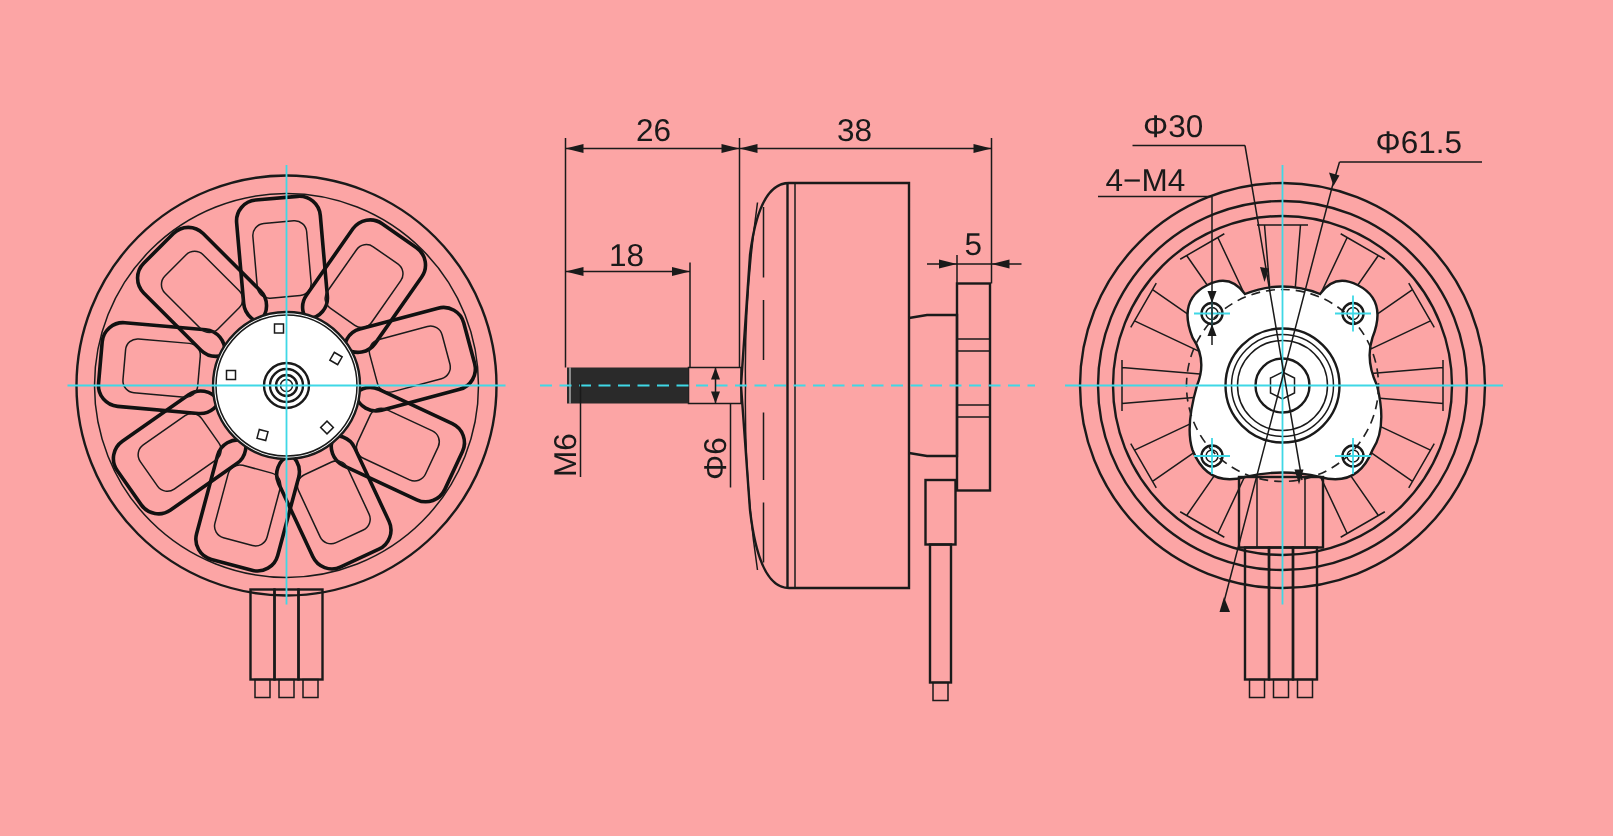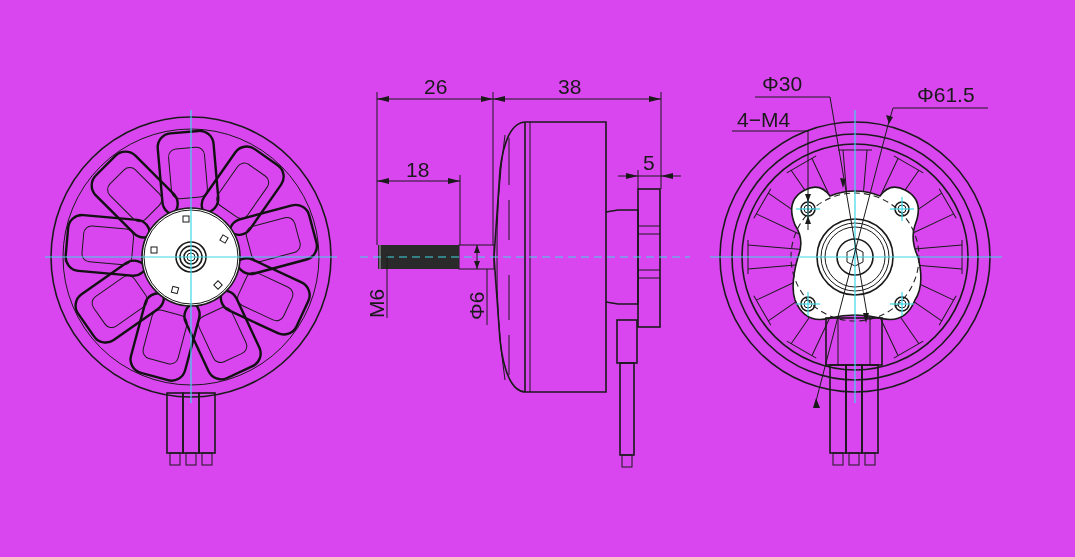--- a/index.html
+++ b/index.html
@@ -1,16 +1,16 @@
 <!DOCTYPE html>
 <html><head>
 <meta charset="utf-8">
 <style>
   html,body{margin:0;padding:0;background:#ffffff;}
-  #canvas{position:relative;width:1075px;height:557px;background:#d946ef;overflow:hidden;}
+  #canvas{position:relative;width:1075px;height:557px;background:#fca5a5;overflow:hidden;}
   svg{position:absolute;left:0;top:0;}
   .ln{fill:none;stroke:#1a1a1a;stroke-width:1.6;}
   .thin{fill:none;stroke:#1a1a1a;stroke-width:1;}
   .thick{fill:none;stroke:#111;stroke-width:2.4;}
   .cl{stroke:#3fd8e6;stroke-width:1.2;fill:none;}
   .cld{stroke:#3fd8e6;stroke-width:1.2;fill:none;stroke-dasharray:8 5;}
   .dash{fill:none;stroke:#222;stroke-width:1.1;stroke-dasharray:6 4;}
   .dim{stroke:#1a1a1a;stroke-width:1;fill:none;}
   .arr{fill:#1a1a1a;}
   .lbl{font-family:"Liberation Sans",sans-serif;font-size:21px;fill:#1a1a1a;}

